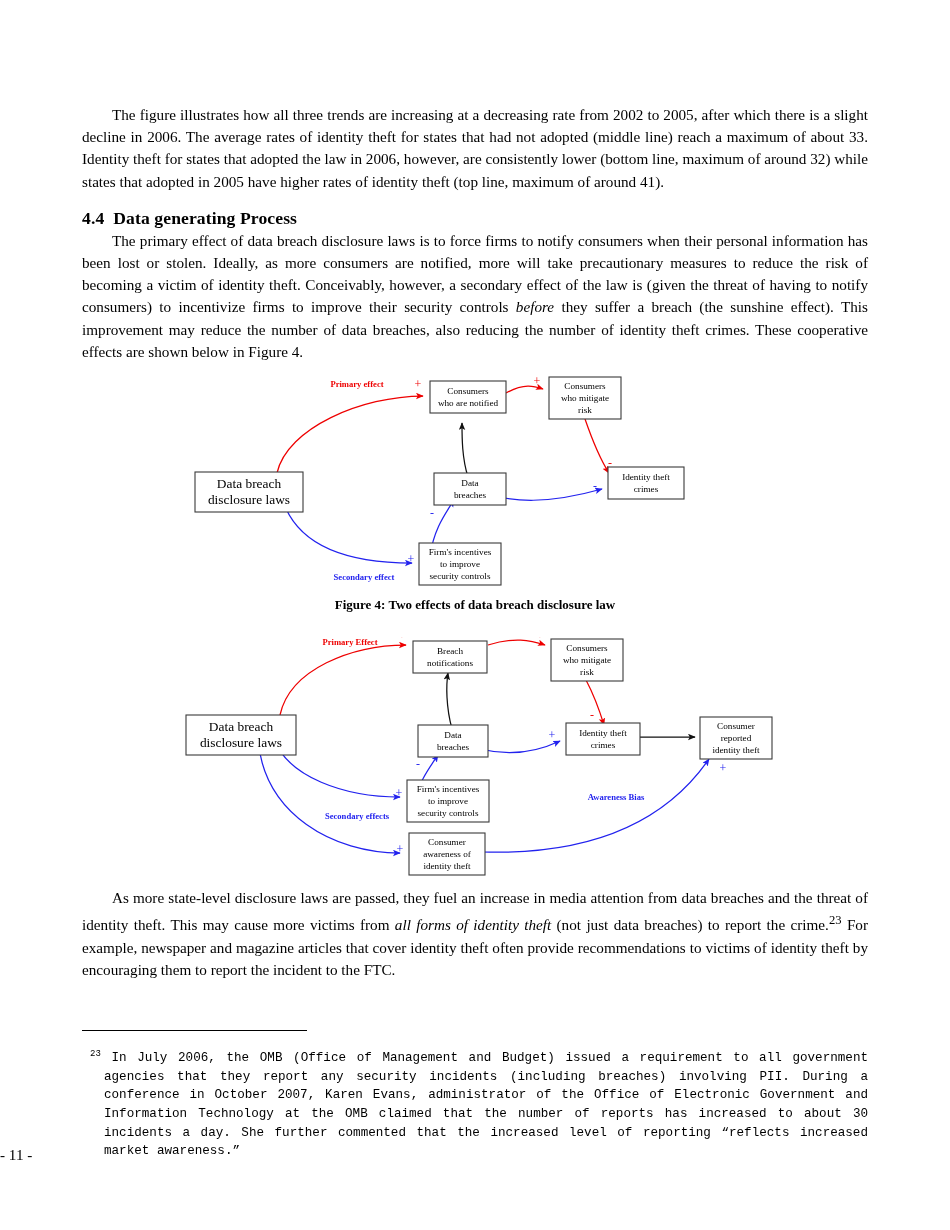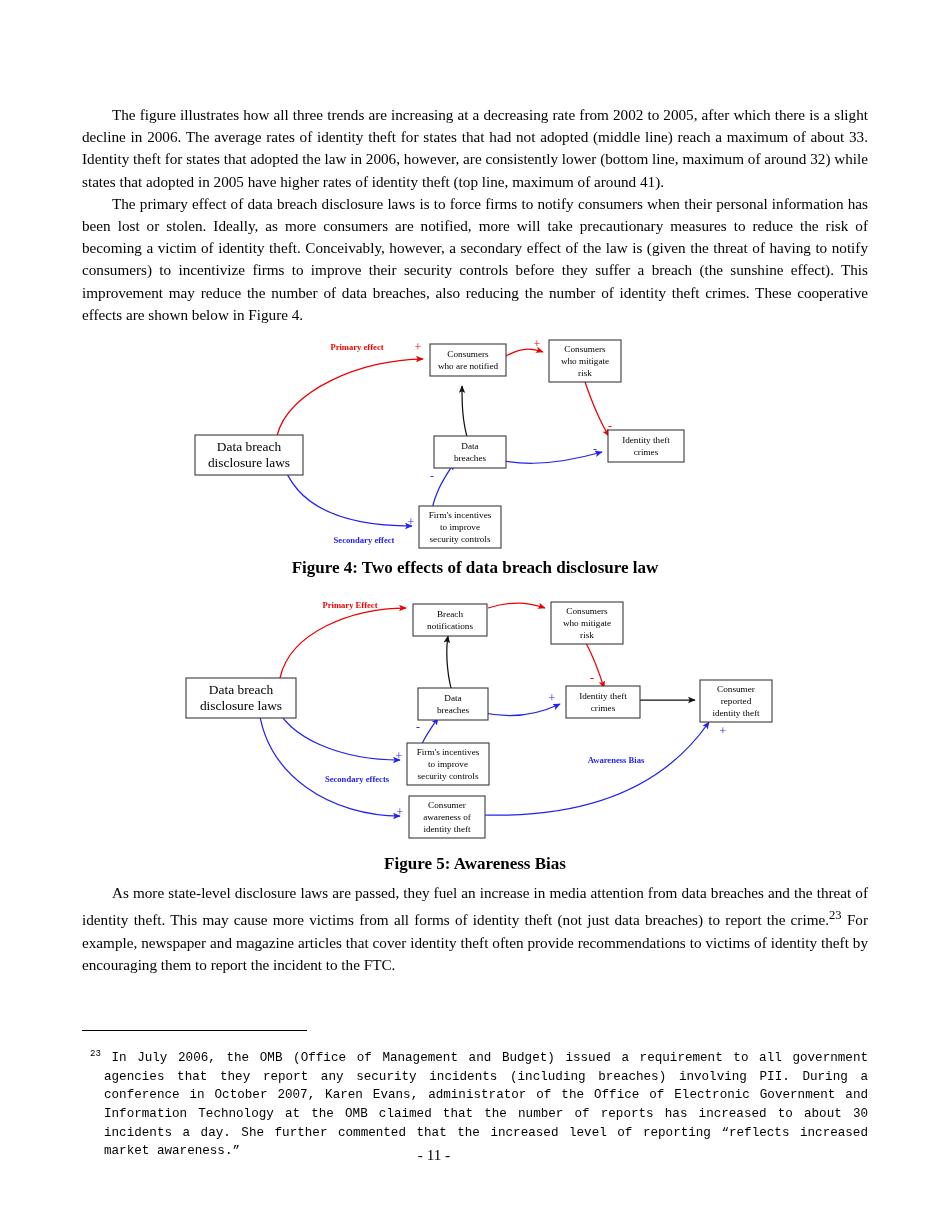--- a/index.html
+++ b/index.html
@@ -39,21 +39,21 @@
     font-size: 17.6px;
     font-weight: bold;
     margin: 14px 0 1px 0;
     line-height: 22px;
     letter-spacing: 0.1px;
   }
   h2.section-heading .secnum { margin-right: 9px; }
   .fig-caption {
     text-align: center;
     font-weight: bold;
-    font-size: 17px;
+    font-size: 13px;
     margin: 4px 0 8px 0;
     line-height: 20px;
   }
   .figure-wrap {
     position: relative;
     width: 786px;
   }
   svg.diagram { display: block; }
   .gap-sm { height: 10px; }
   .gap-md { height: 14px; }
@@ -79,24 +79,24 @@
     text-indent: -14px;
     margin: 0;
     font-family: Liberation Mono, monospace;
   }
   .footnote-text sup { font-size: 9px; vertical-align: super; }
   .page-number {
     position: absolute;
     left: 0;
     top: 1146px;
     width: 868px;
-    text-align: center;
+    text-align: left;
     font-size: 15.2px;
   }
-  .ital { }
+  .ital { font-style: italic; }
 
   
   .nodelabel {
     font-family: "Liberation Serif", "DejaVu Serif", serif;
     font-size: 9.2px;
     text-anchor: middle;
     fill: #000;
   }
   .nodelabel.big { font-size: 13.4px; }
   .annot {
@@ -126,20 +126,23 @@
 </style>
 </head>
 <body>
 
 <div class="page">
 
   <div class="content">
 
     <p class="body-par">The figure illustrates how all three trends are increasing at a decreasing rate from 2002 to 2005, after which there is a slight decline in 2006. The average rates of identity theft for states that had not adopted (middle line) reach a maximum of about 33. Identity theft for states that adopted the law in 2006, however, are consistently lower (bottom line, maximum of around 32) while states that adopted in 2005 have higher rates of identity theft (top line, maximum of around 41).</p>
 
+    <h2 class="section-heading">
+      <span class="secnum">4.4</span><span>Data generating Process</span>
+    </h2>
 
     <p class="body-par"><span>The primary effect of data breach disclosure laws is to force firms to notify consumers when their personal information has been lost or stolen. Ideally, as more consumers are notified, more will take precautionary measures to reduce the risk of becoming a victim of identity theft. Conceivably, however, a secondary effect of the law is (given the threat of having to notify consumers) to incentivize firms to improve their security controls </span><span class="ital">before</span><span> they suffer a breach (the sunshine effect). This improvement may reduce the number of data breaches, also reducing the number of identity theft crimes. These cooperative effects are shown below in Figure 4.</span></p>
 
     <div class="gap-sm"></div>
 
     <div class="figure-wrap">
       <svg class="diagram" width="786" height="218" viewBox="0 0 786 218">
         <defs>
           <marker id="ar-red" markerWidth="7" markerHeight="7" refX="5.6" refY="2.6" orient="auto">
             <path d="M0,0 L6.2,2.6 L0,5.2 L1.4,2.6 z" fill="#ee0000"></path>
@@ -288,21 +291,20 @@
         <text class="sign blue" x="336" y="131">-</text>
         <text class="sign blue" x="317" y="160">+</text>
         <text class="sign blue" x="318" y="216">+</text>
         <text class="sign blue" x="641" y="135">+</text>
 
         <text class="annot red" x="268" y="8">Primary Effect</text>
         <text class="annot blue" x="275" y="182">Secondary effects</text>
         <text class="annot blue" x="534" y="163">Awareness Bias</text>
       </svg>
 
-      <div class="fig-caption">Figure 5: Awareness Bias</div>
     </div>
 
     <p class="body-par"><span>As more state-level disclosure laws are passed, they fuel an increase in media attention from data breaches and the threat of identity theft. This may cause more victims from </span><span class="ital">all forms of identity theft</span><span> (not just data breaches) to report the crime.</span><sup>23</sup><span> For example, newspaper and magazine articles that cover identity theft often provide recommendations to victims of identity theft by encouraging them to report the incident to the FTC.</span></p>
 
   </div>
 
   <div class="footnote-block">
     <div class="footnote-rule"></div>
     <p class="footnote-text"><sup>23</sup> <span>In July 2006, the OMB (Office of Management and Budget) issued a requirement to all government agencies that they report any security incidents (including breaches) involving PII. During a conference in October 2007, Karen Evans, administrator of the Office of Electronic Government and Information Technology at the OMB claimed that the number of reports has increased to about 30 incidents a day. She further commented that the increased level of reporting “reflects increased market awareness.”</span></p>
   </div>

